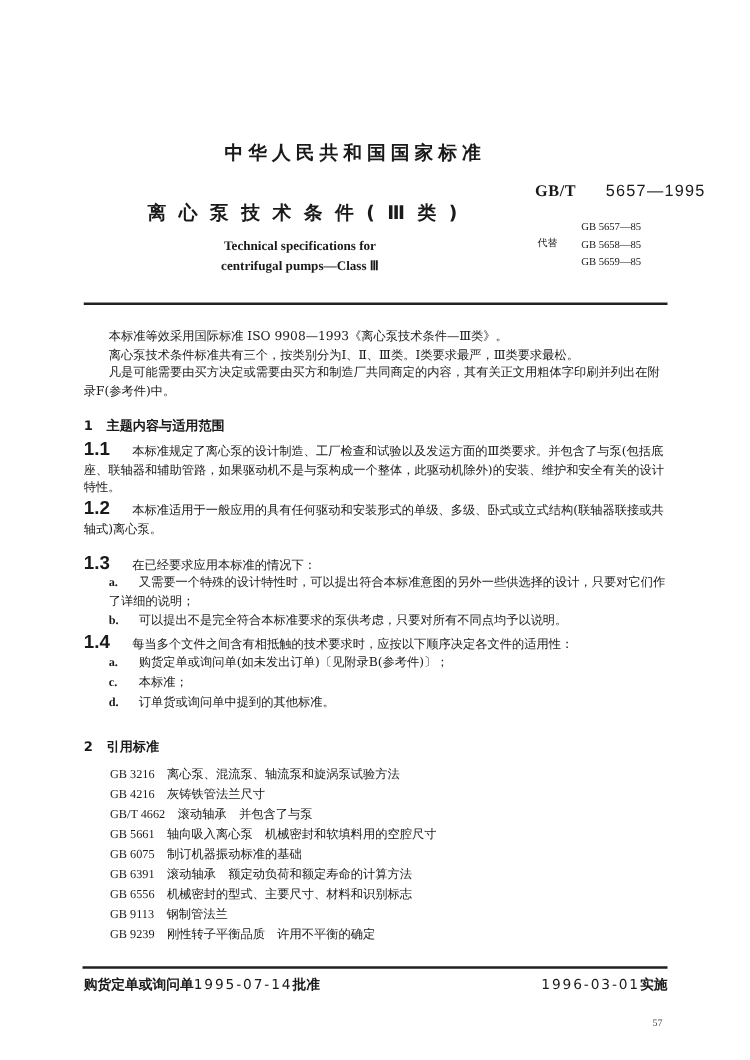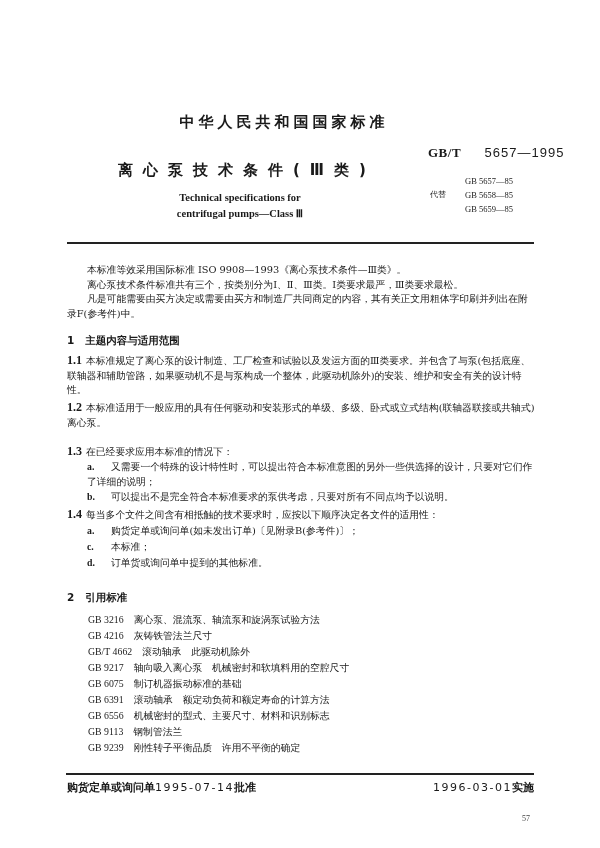--- a/index.html
+++ b/index.html
@@ -25,21 +25,21 @@
   .replaces { left: 428px; top: 174px; font-size: 8.5px; line-height: 14px; font-family: "Liberation Serif", serif; }
   .replaces .row { display: flex; }
   .replaces .pre { width: 18px; text-align: right; margin-right: 19px; font-family: "DejaVu Sans", sans-serif; font-size: 8px; }
   .rule { height: 2px; background: #222; }
   .para { font-size: 9.8px; line-height: 14.5px; }
   .body-text { left: 67px; width: 470px; }
   .indent { text-indent: 20px; }
   .section-heading {
     font-family: "DejaVu Sans", sans-serif; font-weight: bold; font-size: 10.5px;
   }
-  .clause-num { font-family: Liberation Serif, serif; font-weight: bold; font-size: 12px; margin-right: 4px; }
+  .clause-num { font-family: Liberation Sans, sans-serif; font-weight: bold; font-size: 15px; margin-right: 18px; }
   .item { padding-left: 20px; }
   .item .lbl { font-family: "Liberation Serif", serif; font-weight: bold; display: inline-block; width: 24px; }
   .refs { left: 88px; }
   .ref-row { font-size: 9.8px; line-height: 16px; white-space: nowrap; }
   .ref-code { font-family: "Liberation Serif", serif; display: inline-block; margin-right: 10px; }
   .footer-left, .footer-right {
     top: 780px; font-family: "DejaVu Sans", sans-serif; font-weight: bold; font-size: 11px;
   }
   .footer-left .date, .footer-right .date { font-weight: normal; letter-spacing: 1.5px; }
   .page-no { left: 522px; top: 814px; font-size: 8px; font-family: "Liberation Serif", serif; color: #444; }
@@ -117,22 +117,22 @@
 </div>
 
 <div class="abs body-text section-heading" style="top:591px;">
   <span>2</span>&nbsp;&nbsp;
   <span>引用标准</span>
 </div>
 
 <div class="abs refs" style="top:612px;">
   <div class="ref-row"><span class="ref-code">GB 3216</span><span>离心泵、混流泵、轴流泵和旋涡泵试验方法</span></div>
   <div class="ref-row"><span class="ref-code">GB 4216</span><span>灰铸铁管法兰尺寸</span></div>
-  <div class="ref-row"><span class="ref-code">GB/T 4662</span><span>滚动轴承　此驱动机除外</span></div>
-  <div class="ref-row"><span class="ref-code">GB 9217</span><span>轴向吸入离心泵　机械密封和软填料用的空腔尺寸</span></div>
+  <div class="ref-row"><span class="ref-code">GB/T 4662</span><span>滚动轴承　并包含了与泵</span></div>
+  <div class="ref-row"><span class="ref-code">GB 5661</span><span>轴向吸入离心泵　机械密封和软填料用的空腔尺寸</span></div>
   <div class="ref-row"><span class="ref-code">GB 6075</span><span>制订机器振动标准的基础</span></div>
   <div class="ref-row"><span class="ref-code">GB 6391</span><span>滚动轴承　额定动负荷和额定寿命的计算方法</span></div>
   <div class="ref-row"><span class="ref-code">GB 6556</span><span>机械密封的型式、主要尺寸、材料和识别标志</span></div>
   <div class="ref-row"><span class="ref-code">GB 9113</span><span>钢制管法兰</span></div>
   <div class="ref-row"><span class="ref-code">GB 9239</span><span>刚性转子平衡品质　许用不平衡的确定</span></div>
 </div>
 
 <div class="abs rule" style="left:66px; top:773px; width:468px;"></div>
 
 <div class="abs footer-left" style="left:67px;">

